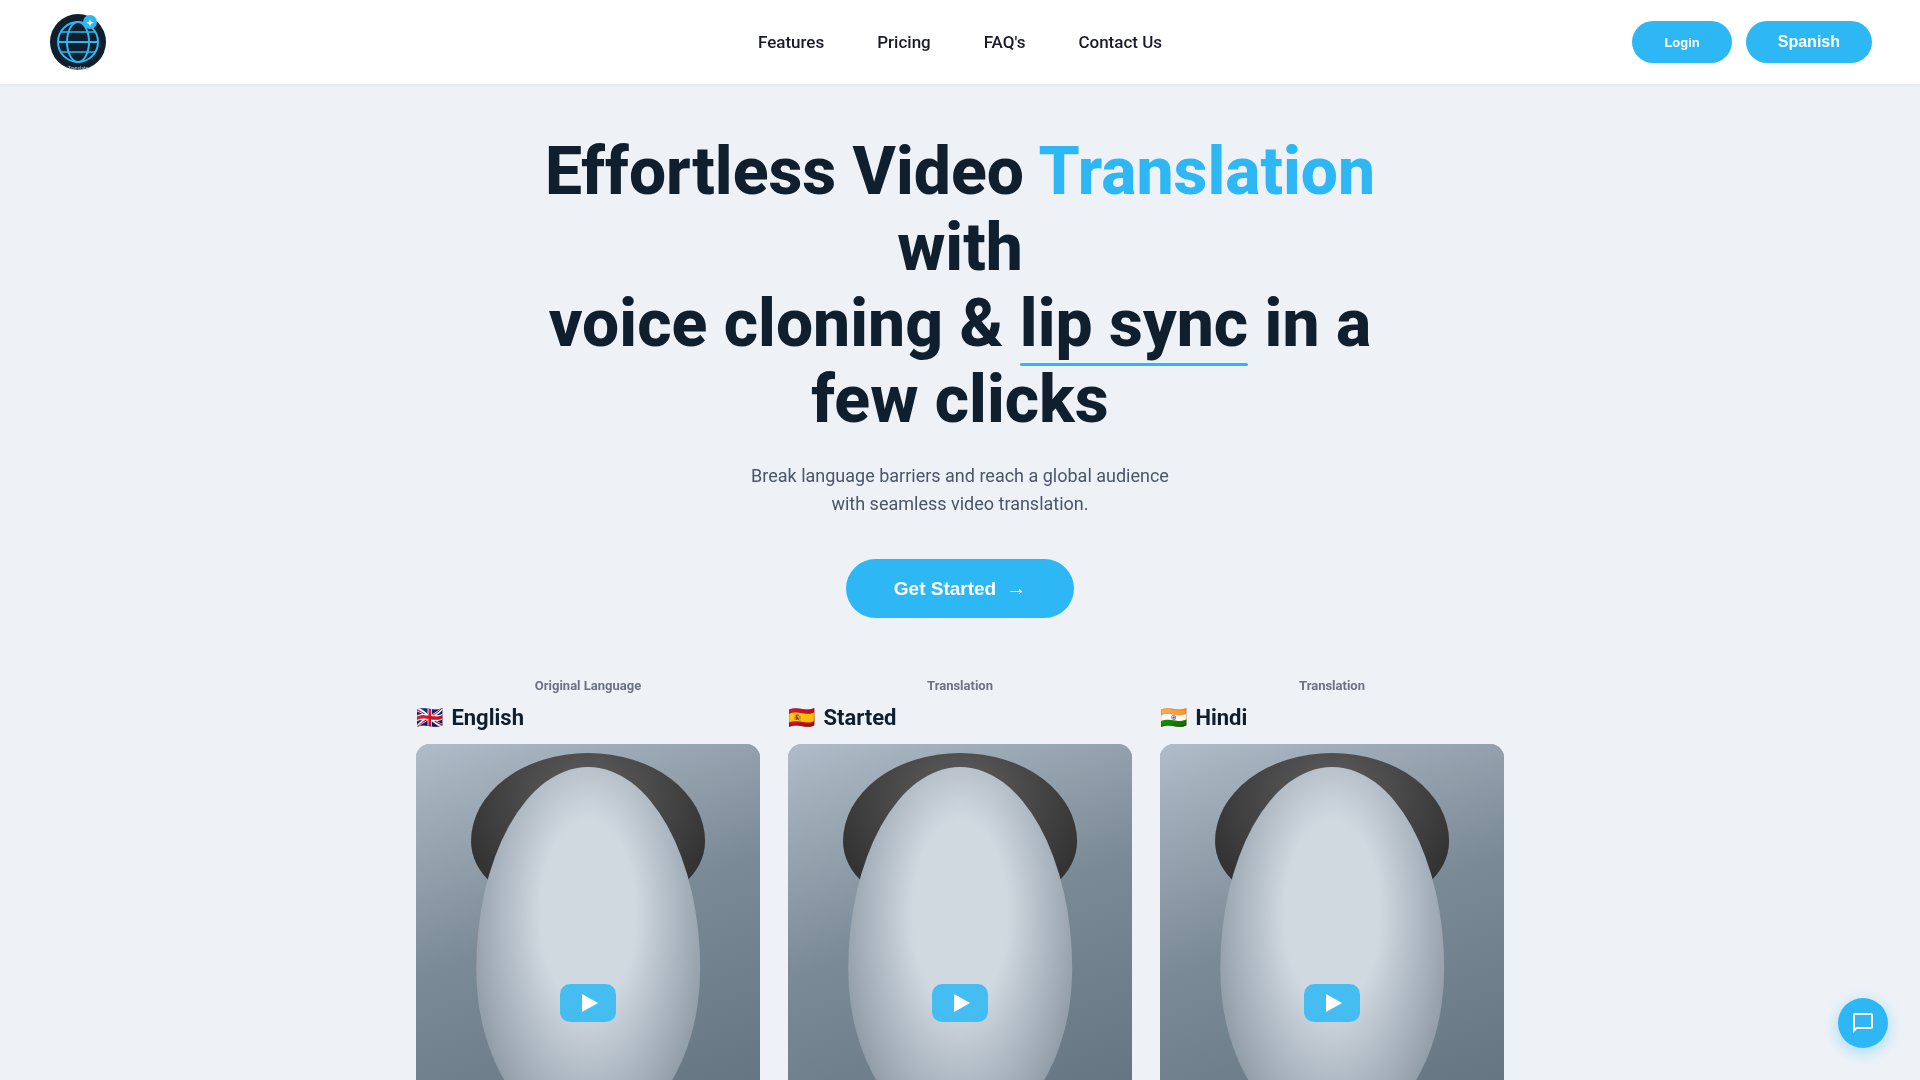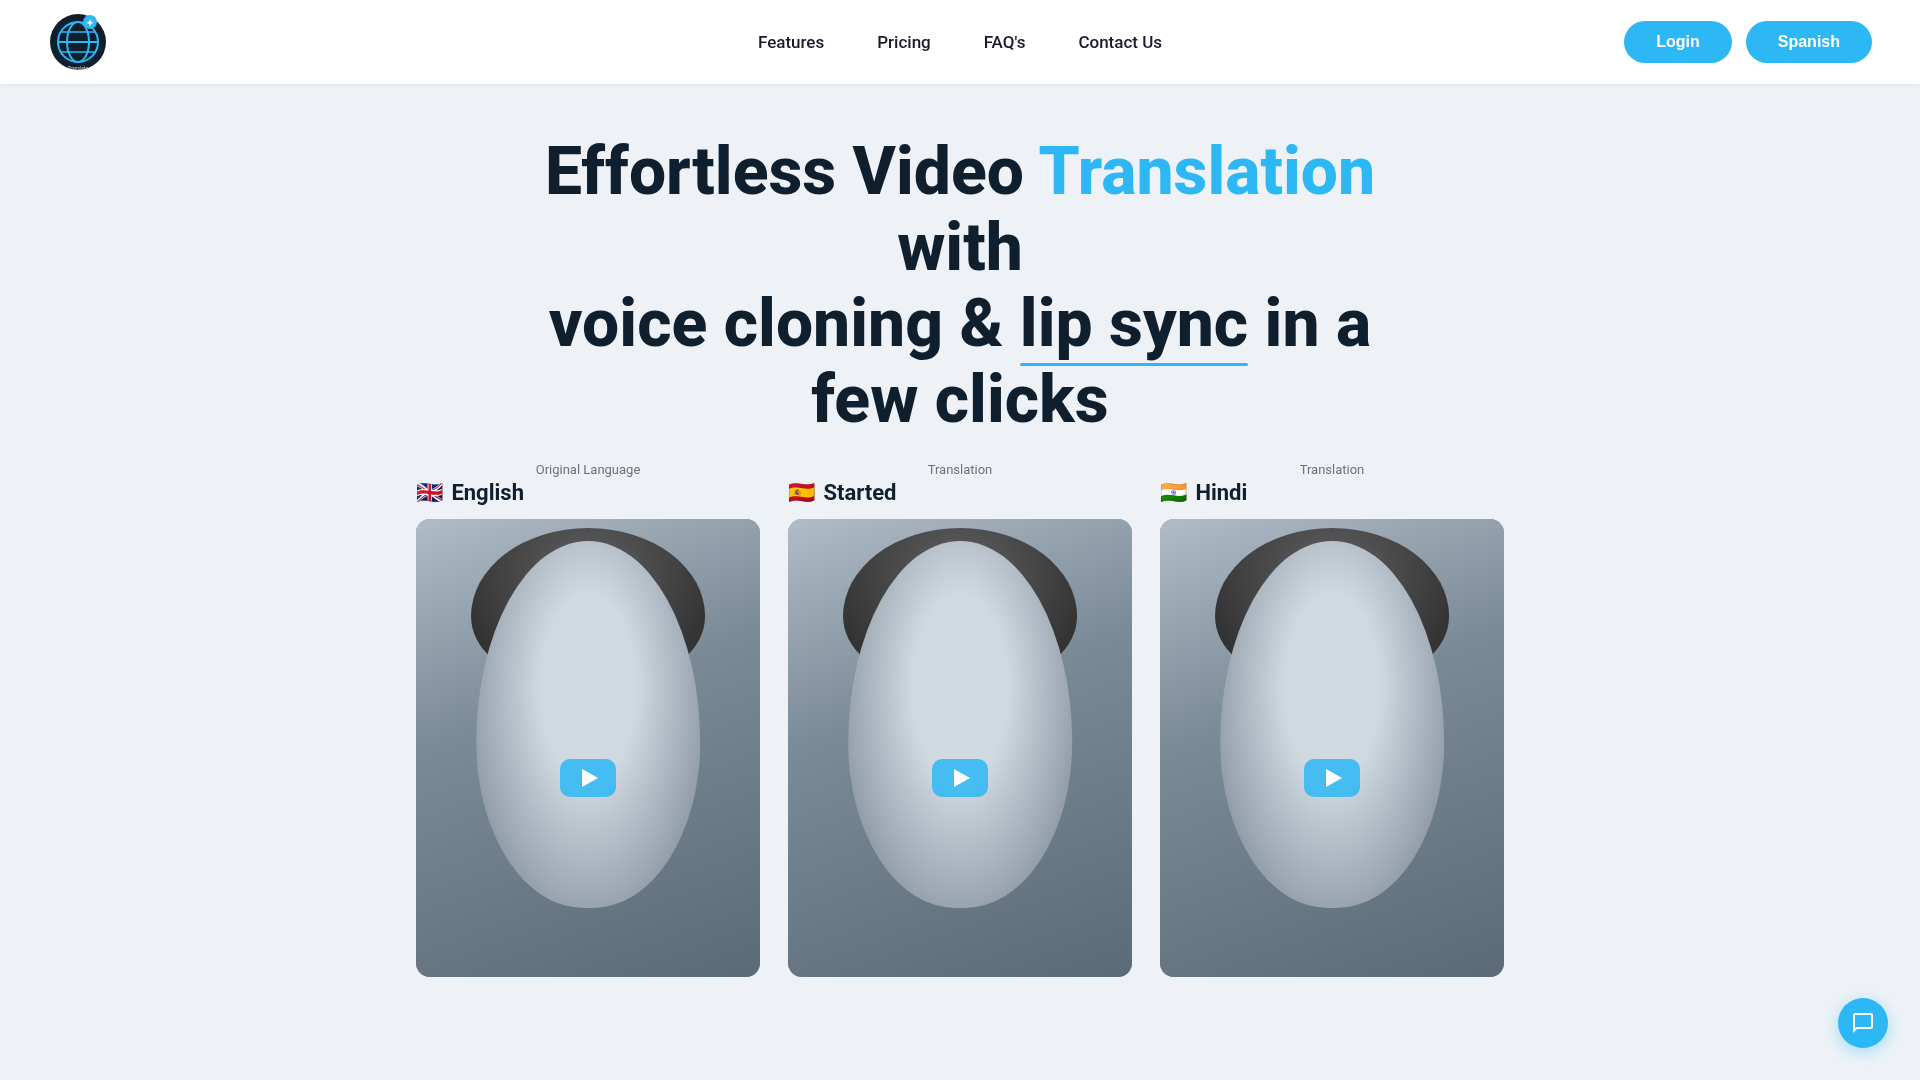--- a/index.html
+++ b/index.html
@@ -50,21 +50,21 @@
     .nav-actions {
       display: flex;
       gap: 14px;
     }
     .btn-login {
       background: #2db8f5;
       color: #fff;
       border: none;
       border-radius: 50px;
       padding: 12px 32px;
-      font-size: 16px;
+      font-size: 13px;
       font-weight: 600;
       cursor: pointer;
     }
     .btn-signup {
       background: #2db8f5;
       color: #fff;
       border: none;
       border-radius: 50px;
       padding: 12px 32px;
       font-size: 16px;
@@ -149,22 +149,22 @@
       padding: 0 16px;
     }
     .video-columns {
       display: grid;
       grid-template-columns: 1fr 1fr 1fr;
       gap: 28px;
     }
     .video-col-label {
       font-size: 13px;
       color: #6b7280;
-      font-weight: 400;
-      margin-bottom: 3px;
+      font-weight: 700;
+      margin-bottom: 12px;
       text-transform: none;
     }
     .video-lang {
       font-size: 22px;
       font-weight: 700;
       color: #0f1f2e;
       margin-bottom: 14px;
       display: flex;
       align-items: center;
       gap: 8px;
@@ -286,21 +286,29 @@
 </nav>
 
 <section class="hero">
 
   <h1 class="hero-heading">
     <span>Effortless Video </span><span class="highlight">Translation</span><span> with</span>
     <br>
     <span>voice cloning &amp; </span><span class="underline-text">lip sync</span><span> in a few clicks</span>
   </h1>
 
-
+  <p class="hero-sub">
+    <span>Break language barriers and reach a global audience</span><br>
+    <span>with seamless video translation.</span>
+  </p>
+
+  <button class="btn-get-started">
+    <span>Get Started</span>
+    <span class="arrow">→</span>
+  </button>
 
   <div class="video-section">
     <div class="video-columns">
 
       <div>
         <div class="video-col-label">Original Language</div>
         <div class="video-lang">
           <span>🇬🇧</span>
           <span>English</span>
         </div>

